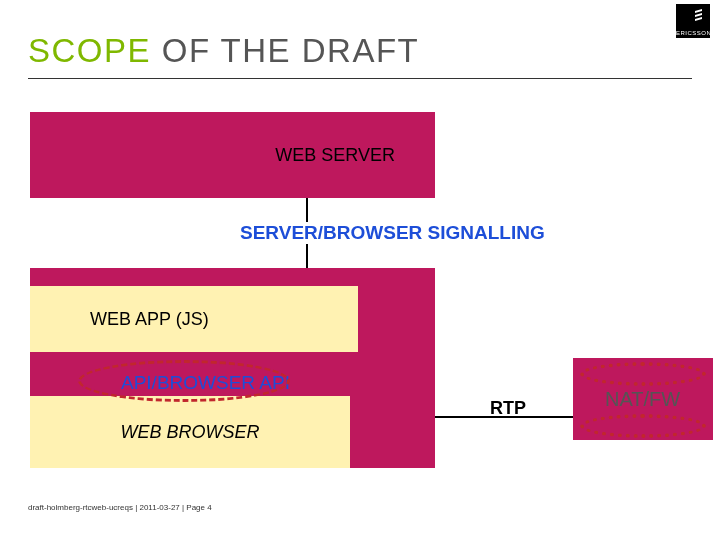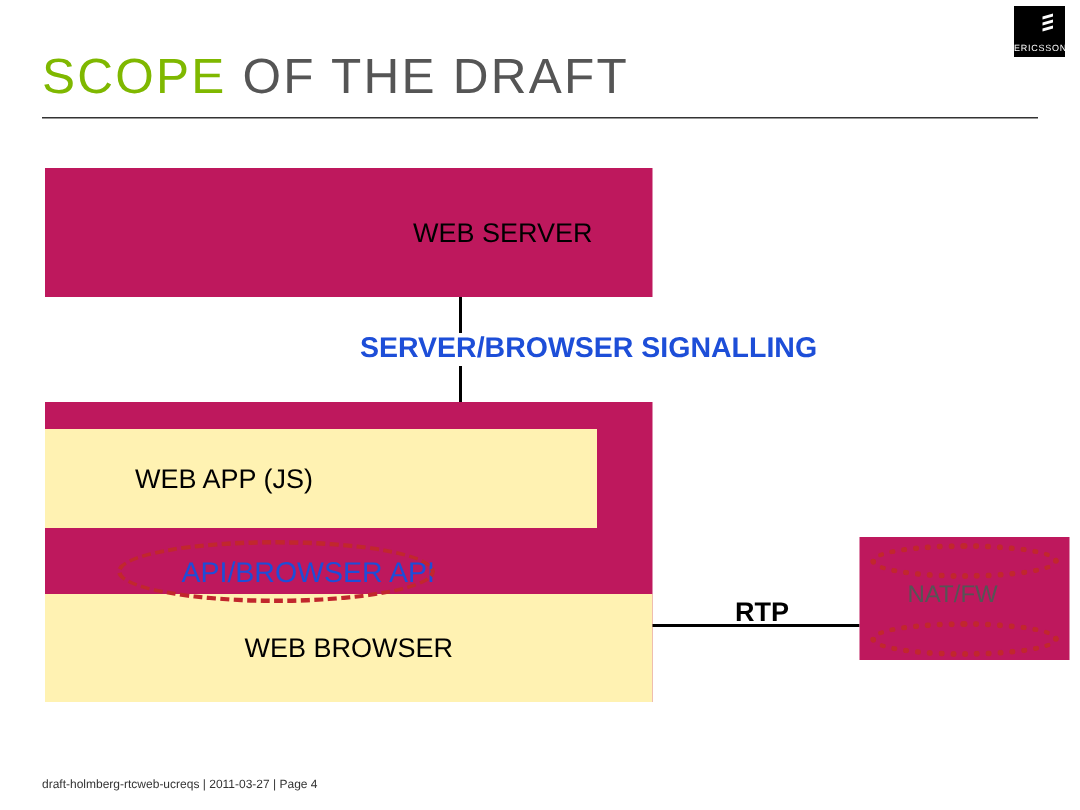--- a/index.html
+++ b/index.html
@@ -13,22 +13,22 @@
   .title .accent { color: #7fb800; font-weight: 400; }
   .rule { position: absolute; top: 78px; left: 28px; width: 664px; height: 1px; background: #333; }
   .box { position: absolute; display: flex; align-items: center; justify-content: center; font-size: 18px; color: #000; }
   .green { background: #be185d; }
   .yellow { background: #fff2b2; }
   .conn-v { position: absolute; width: 2px; background: #000; }
   .conn-h { position: absolute; height: 2px; background: #000; }
   .label { position: absolute; font-size: 19px; color: #1d4ed8; }
   .rtp { position: absolute; font-size: 18px; color: #000; }
   .dashed-ellipse { position: absolute; border: 3px dashed #c1272d; border-radius: 50%; }
-  .natfw { position: absolute; font-size: 16px; color: #555; }
-  .footer { position: absolute; bottom: 13px; left: 28px; font-size: 8px; color: #333; }
+  .natfw { position: absolute; font-size: 20px; color: #555; }
+  .footer { position: absolute; bottom: 28px; left: 28px; font-size: 8px; color: #333; }
 </style>
 </head>
 <body>
 <div class="slide">
 
 <div class="logo">
   <div class="logo-bars">
     <div></div>
         <div></div>
         <div></div>
@@ -46,27 +46,27 @@
 </div>
 
 <div class="conn-v" style="left:306px; top:198px; height:24px;"></div>
 
 <div class="label" style="left:240px; top:222px; font-weight:bold;">SERVER/BROWSER SIGNALLING</div>
 
 <div class="conn-v" style="left:306px; top:244px; height:24px;"></div>
 
 <div class="box green" style="left:30px; top:268px; width:405px; height:200px;"></div>
 
-<div class="box yellow" style="left:30px; top:286px; width:368px; height:66px; justify-content:flex-start; padding-left:60px;text-align:right;">
+<div class="box yellow" style="left:30px; top:286px; width:328px; height:66px; justify-content:flex-start; padding-left:60px;text-align:right;">
   <span>WEB APP (JS)</span>
 </div>
 
 <div class="label" style="left:90px; top:372px;margin-left:31px;">API/BROWSER API</div>
 
-<div class="box yellow" style="left:30px; top:396px; width:405px; height:72px; ">
+<div class="box yellow" style="left:30px; top:396px; width:320px; height:72px; font-style:italic;">
   <span>WEB BROWSER</span>
 </div>
 
 <div class="dashed-ellipse" style="left:78px; top:360px; width:212px; height:42px;"></div>
 
 <div class="conn-h" style="left:435px; top:416px; width:138px;"></div>
 
 <div class="rtp" style="left:490px; top:398px;font-weight:bold;">RTP</div>
 
 <div class="box green" style="left:573px; top:358px; width:140px; height:82px;"></div>

